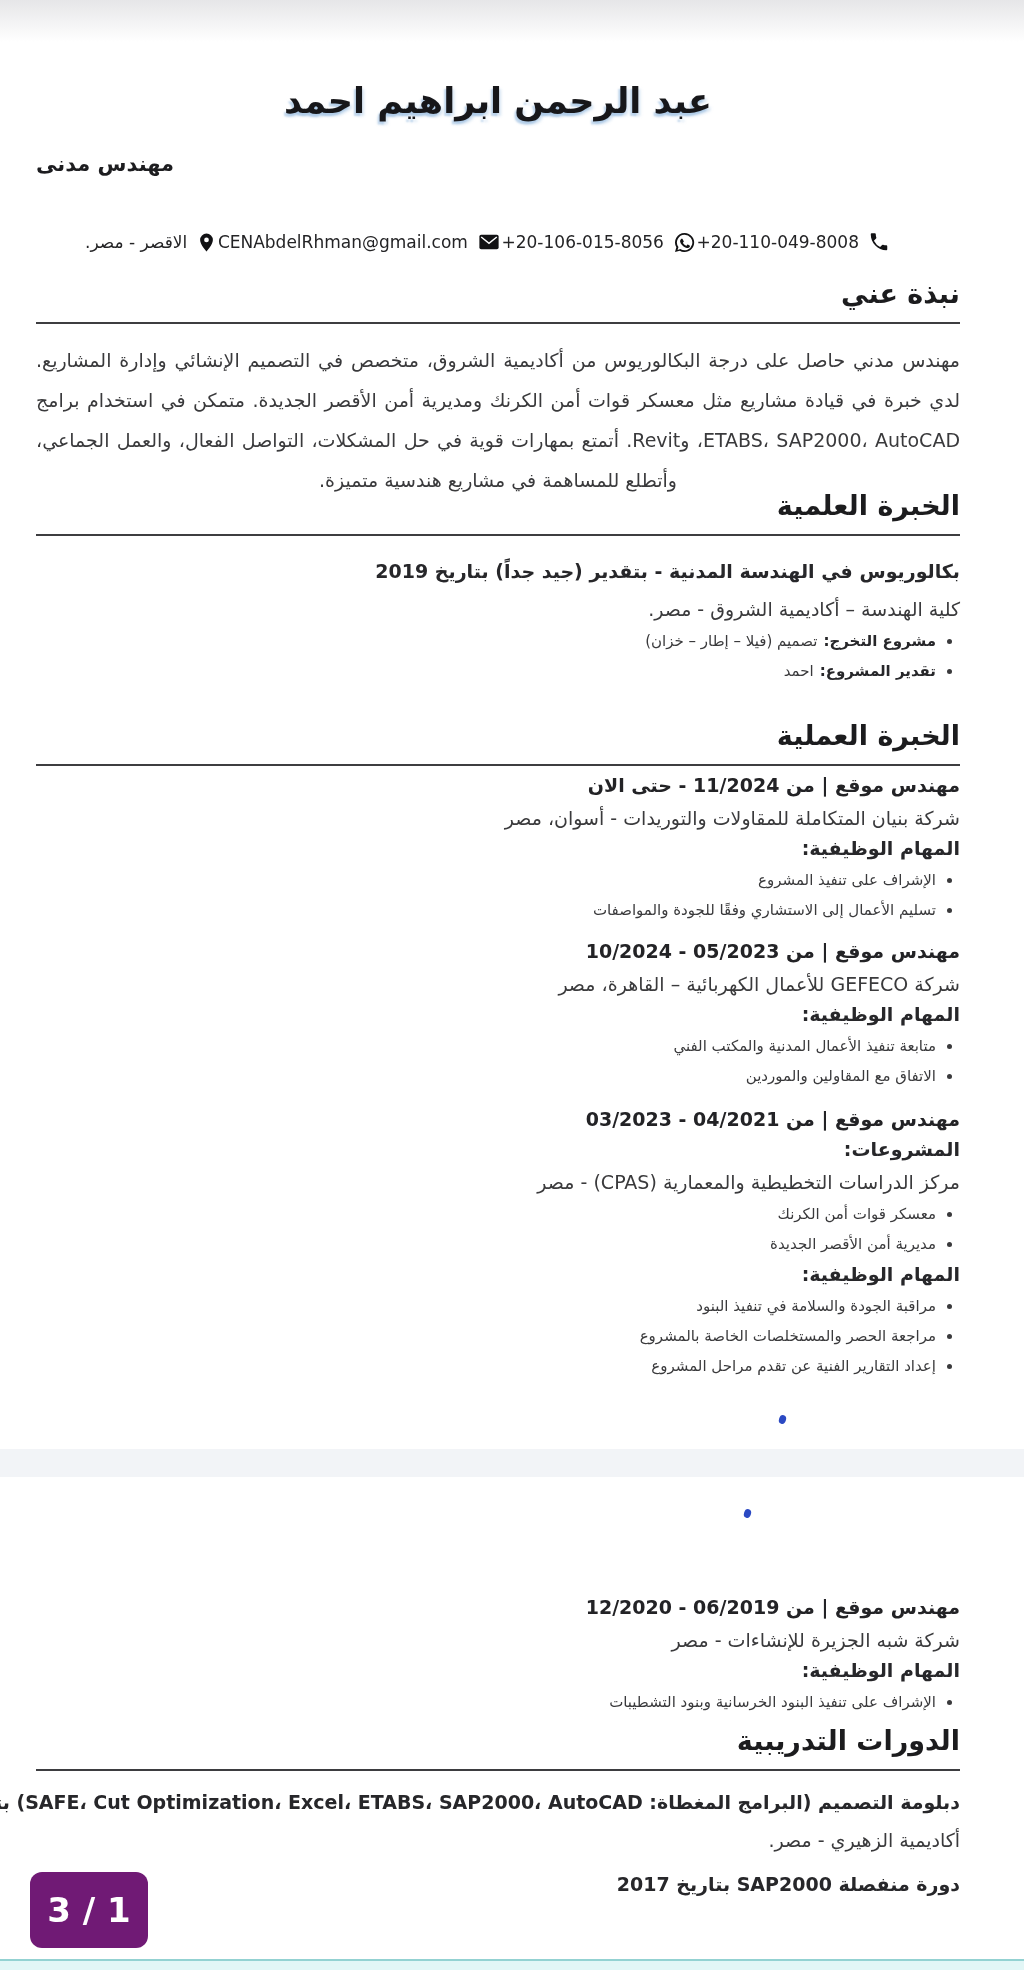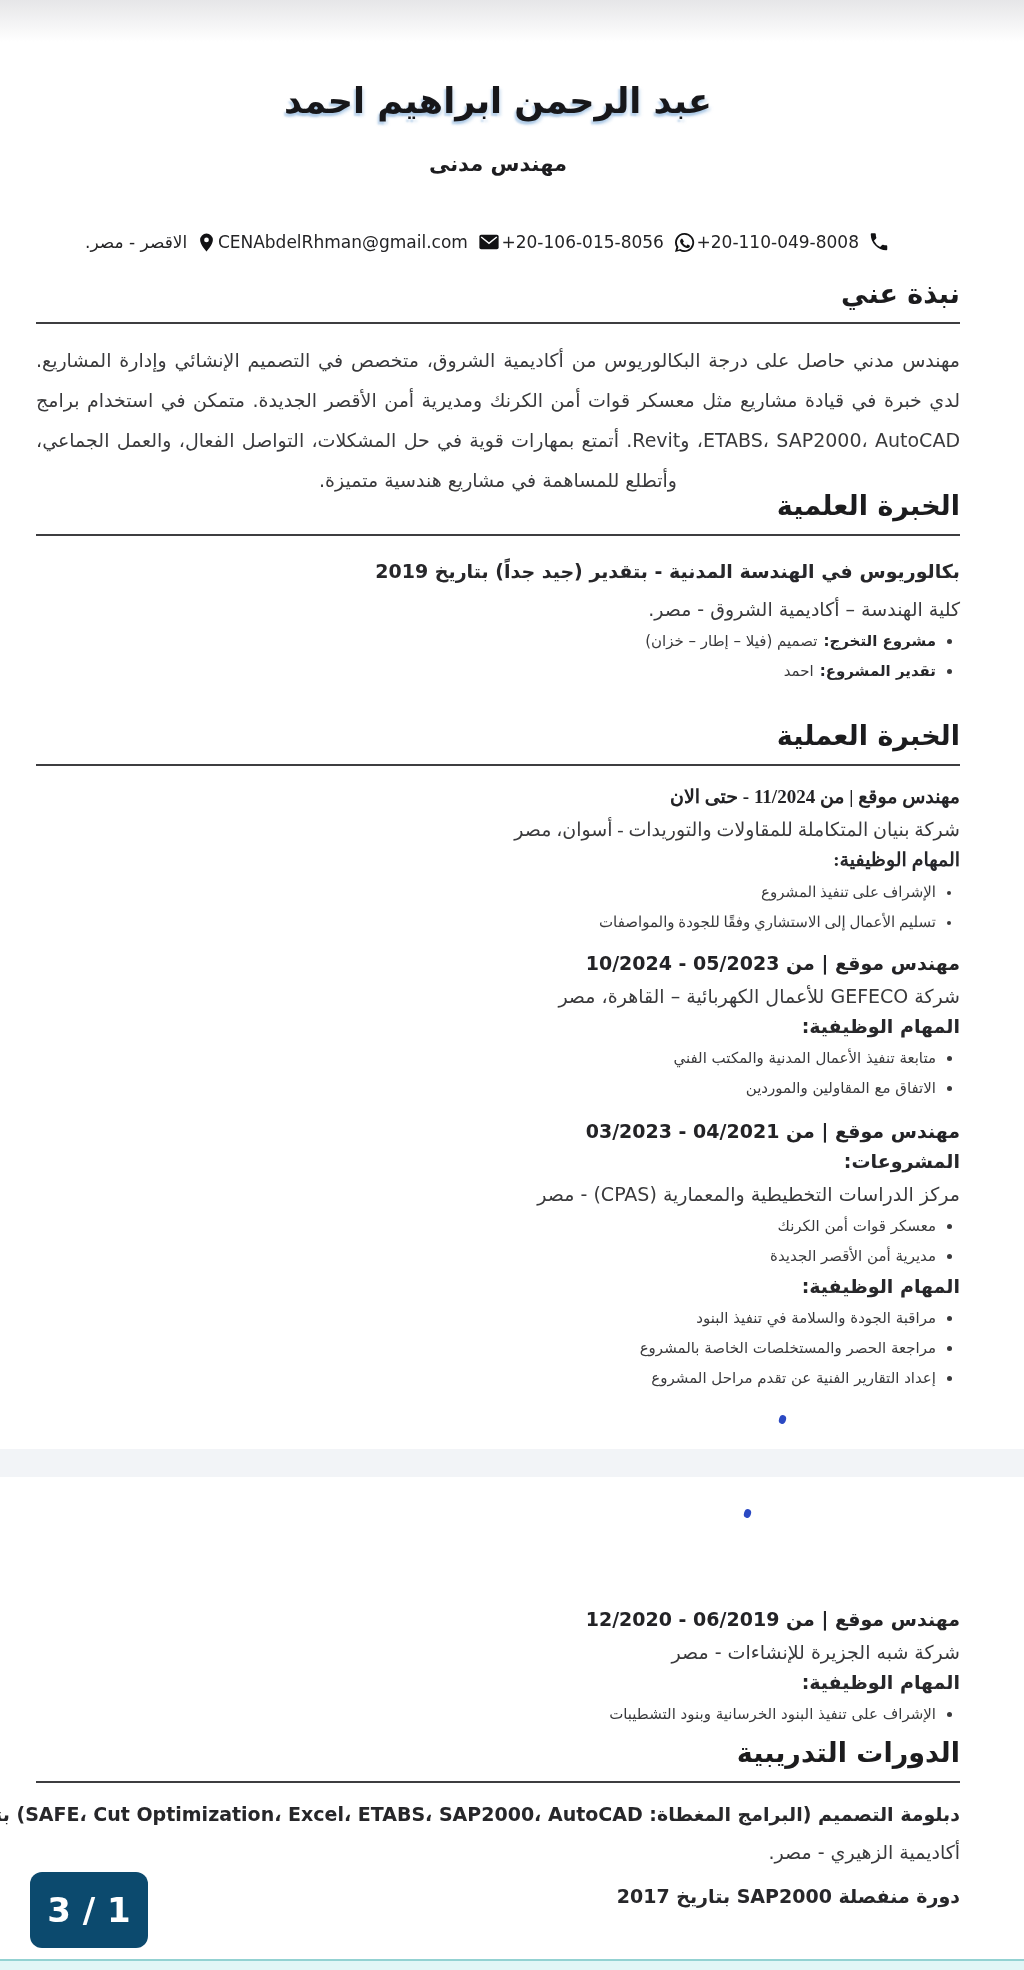--- a/index.html
+++ b/index.html
@@ -22,21 +22,21 @@
   
   .name {
     margin: 0; padding-top: 78px;
     font-size: 35px; line-height: 46px; font-weight: bold;
     text-align: center; color: #17171a;
     text-shadow: -2px 3px 2px rgba(140,180,220,.55), 2px 3px 3px rgba(140,180,220,.35);
   }
   .subtitle {
     margin-top: 26px; line-height: 28px;
     font-size: 21px; font-weight: bold;
-    text-align: center; color: #1d1d20;
+    text-align: left; color: #1d1d20;
   }
 
   
   .contact {
     margin: 52px 70px 0 49px;
     height: 24px;
     display: flex; justify-content: space-between; align-items: center;
     font-size: 17px; color: #242426;
   }
   .contact-item { display: flex; align-items: center; gap: 9px; white-space: nowrap; }
@@ -62,42 +62,42 @@
 
   .line  { font-size: 19px; line-height: 30px; color: #3a3a3c; }
   .bold  { font-weight: bold; color: #27272a; }
   .degree  { margin-top: 20px; }
   .faculty { margin-top: 8px; }
 
   ul.blist { margin: 2px 0 0 0; padding: 0 24px 0 0; list-style: disc; }
   ul.blist li { font-size: 15px; line-height: 30px; color: #3a3a3c; }
   .li-label { margin-left: 6px; }
 
-  .job-1 { margin-top: 16px; font-family: Liberation Serif, serif; }
+  .job-1 { margin-top: 4px; }
   .job-2 { margin-top: 11px; }
   .job-3 { margin-top: 13px; }
   .job-4 { margin-top: 211px; }
   .job-title { font-size: 19px; line-height: 30px; font-weight: bold; color: #232326; }
   .company { margin-top: 3px; }
 
   .course-title { margin-top: 16px; white-space: nowrap; }
   .course-org   { margin-top: 8px; text-align: right; }
   .ct-2 { margin-top: 14px; }
 
   
   .page-gap-band { position: absolute; left: 0; top: 1449px; width: 1024px; height: 28px; background: #f2f4f7; }
   .stray-dot { position: absolute; width: 7px; height: 9px; border-radius: 50%; background: #2b49c3; transform: rotate(18deg); }
   .dot-1 { left: 779px; top: 1415px; }
   .dot-2 { left: 744px; top: 1509px; }
 
   
   .page-badge {
     position: absolute; left: 30px; top: 1872px;
     width: 118px; height: 76px;
-    background: #0c4a6e; border-radius: 12px;
+    background: #701a75; border-radius: 12px;
     color: #ffffff; font-size: 34px; font-weight: bold;
     display: flex; align-items: center; justify-content: center;
   }
 
   
   .footer-band {
     position: absolute; left: 0; bottom: 0; width: 1024px; height: 9px;
     background: #e2f6f6; border-top: 2px solid #93d2d2;
   }
 </style>

